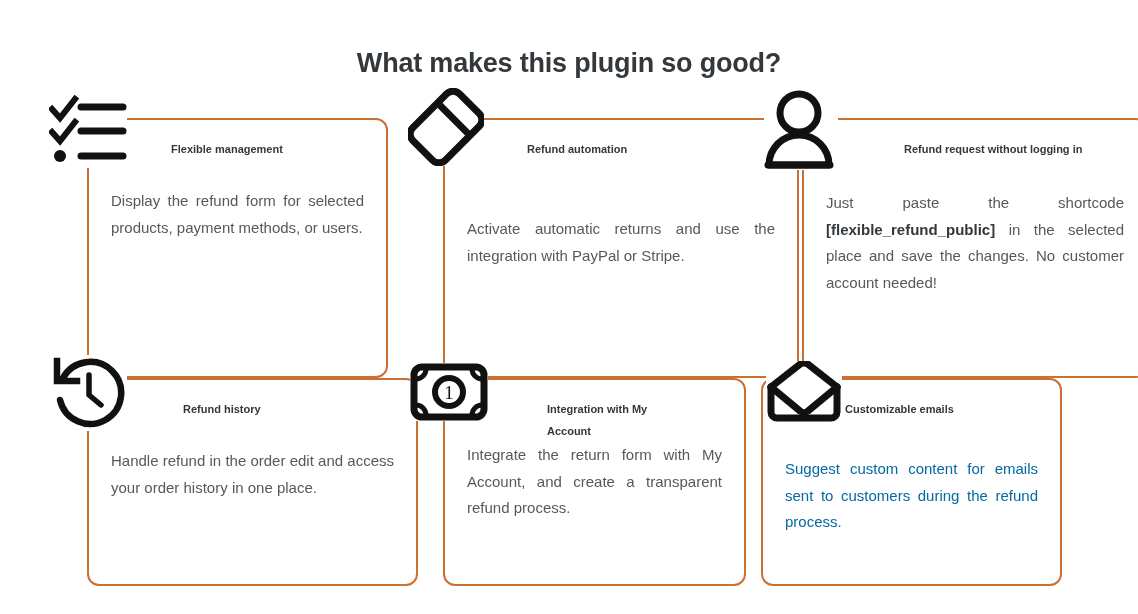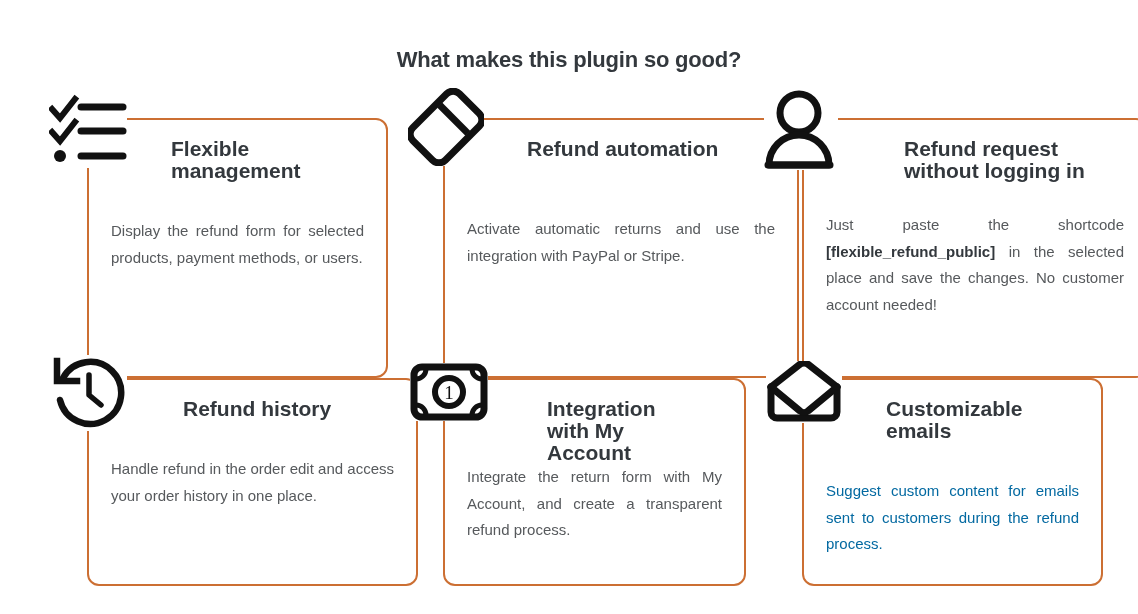--- a/index.html
+++ b/index.html
@@ -17,21 +17,21 @@
     height: 614px;
     background: #ffffff;
   }
 
   
   .page-title {
     position: absolute;
     left: 0; top: 24px;
     width: 1138px;
     text-align: center;
-    font-size: 22px;
+    font-size: 27px;
     font-weight: bold;
     color: #33383d;
     letter-spacing: -0.2px;
     line-height: 42px;
   }
 
   
   .grid {
     position: absolute;
     left: 0; top: 0;
@@ -47,21 +47,21 @@
 
   
   .card-inner {
     position: absolute;
     left: 0; top: 0;
     width: 100%; height: 100%;
     padding: 18px 20px 16px 20px;
   }
 
   .card-title {
-    font-size: 21px;
+    font-size: 11px;
     font-weight: bold;
     color: #33383d;
     line-height: 22px;
     margin: 0 0 0 0;
     padding-left: 62px;
     padding-right: 4px;
   }
 
   .card-desc {
     font-size: 15px;
@@ -69,21 +69,21 @@
     line-height: 26.5px;
     text-align: justify;
     text-justify: inter-word;
     margin: 0;
     padding-left: 2px;
     padding-right: 2px;
   }
   .card-desc b { color: #33383d; font-weight: bold; }
 
   
-  .gap-a .card-desc { margin-top: 36px; }
+  .gap-a .card-desc { margin-top: 28px; }
   .gap-b .card-desc { margin-top: 56px; }
   .gap-c .card-desc { margin-top: 36px; }
 
   
   .icon {
     position: absolute;
     background: #ffffff;
     display: block;
   }
   .icon svg { display: block; }
@@ -131,21 +131,21 @@
       </div>
     </div>
 
     <div class="card gap-b" style="left: 443px; top: 378px; width: 303px; height: 208px; border-color: rgb(204, 111, 51);">
       <div class="card-inner">
         <div class="card-title" style="padding-left: 82px; padding-right: 46px; color: rgb(51, 56, 61);">Integration with My Account</div>
         <p class="card-desc" style="margin-top: 0; color: rgb(86, 89, 92);">Integrate the return form with My Account, and create a transparent refund process.</p>
       </div>
     </div>
 
-    <div class="card gap-c" style="left: 802px; top: 378px; width: 301px; height: 208px; border-color: rgb(204, 111, 51);">
+    <div class="card gap-c" style="left: 761px; top: 378px; width: 301px; height: 208px; border-color: rgb(204, 111, 51);">
       <div class="card-inner">
         <div class="card-title" style="padding-left: 62px; color: rgb(51, 56, 61);">Customizable emails</div>
         <p class="card-desc" style="color: #0369a1;">Suggest custom content for emails sent to customers during the refund process.</p>
       </div>
     </div>
 
     <span class="icon-mask" style="left: 49px; top: 92px; width: 78px; height: 76px; background: rgb(255, 255, 255);"></span>
     <span class="icon" style="left:49px; top:94px; width:78px; height:72px; background:transparent;">
       <svg width="78" height="72" viewBox="0 0 78 72" fill="none">
         <path d="M3 15 L11 24 L26 5" stroke="#111" stroke-width="6" stroke-linecap="square" stroke-linejoin="miter"></path>

